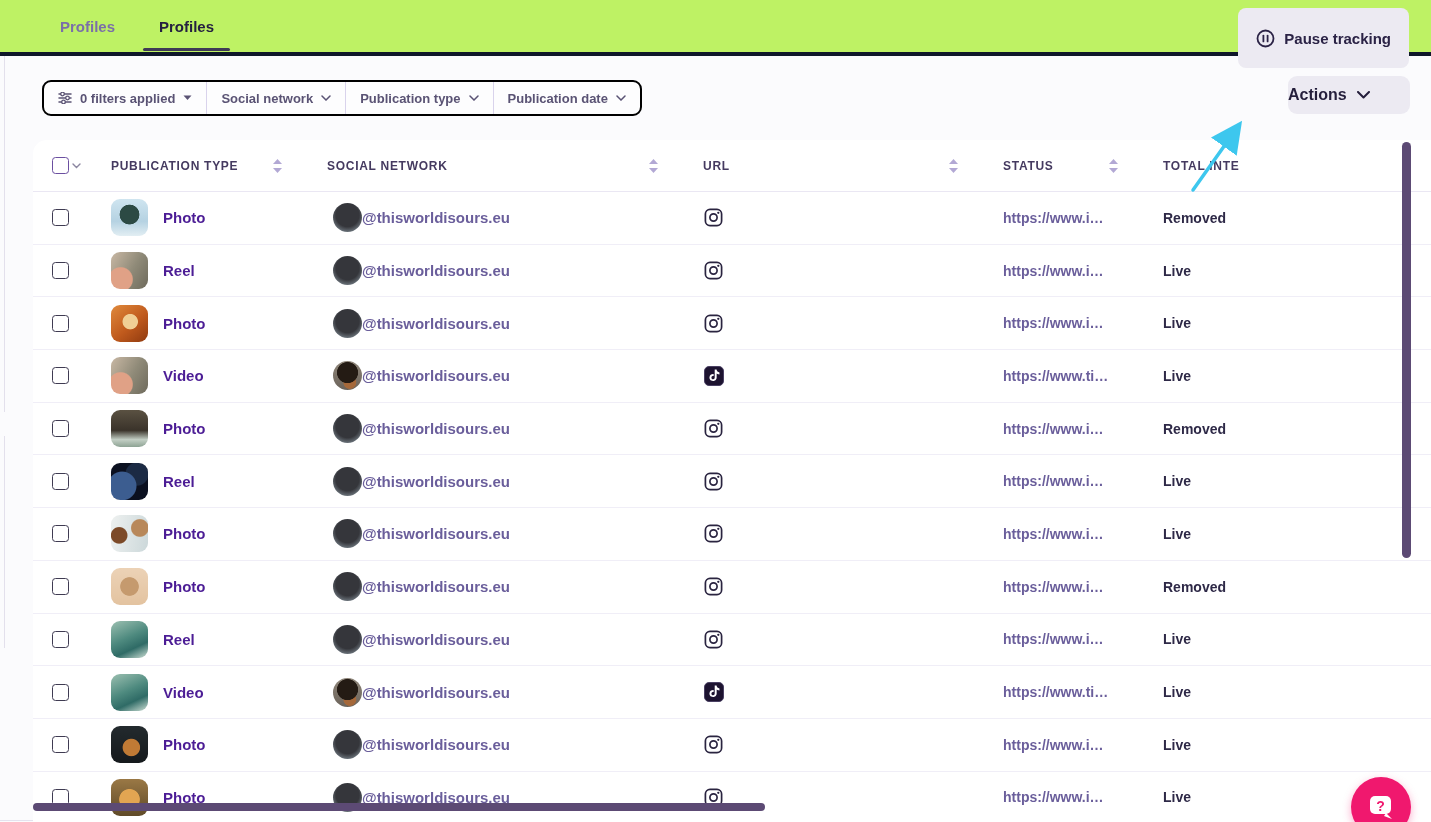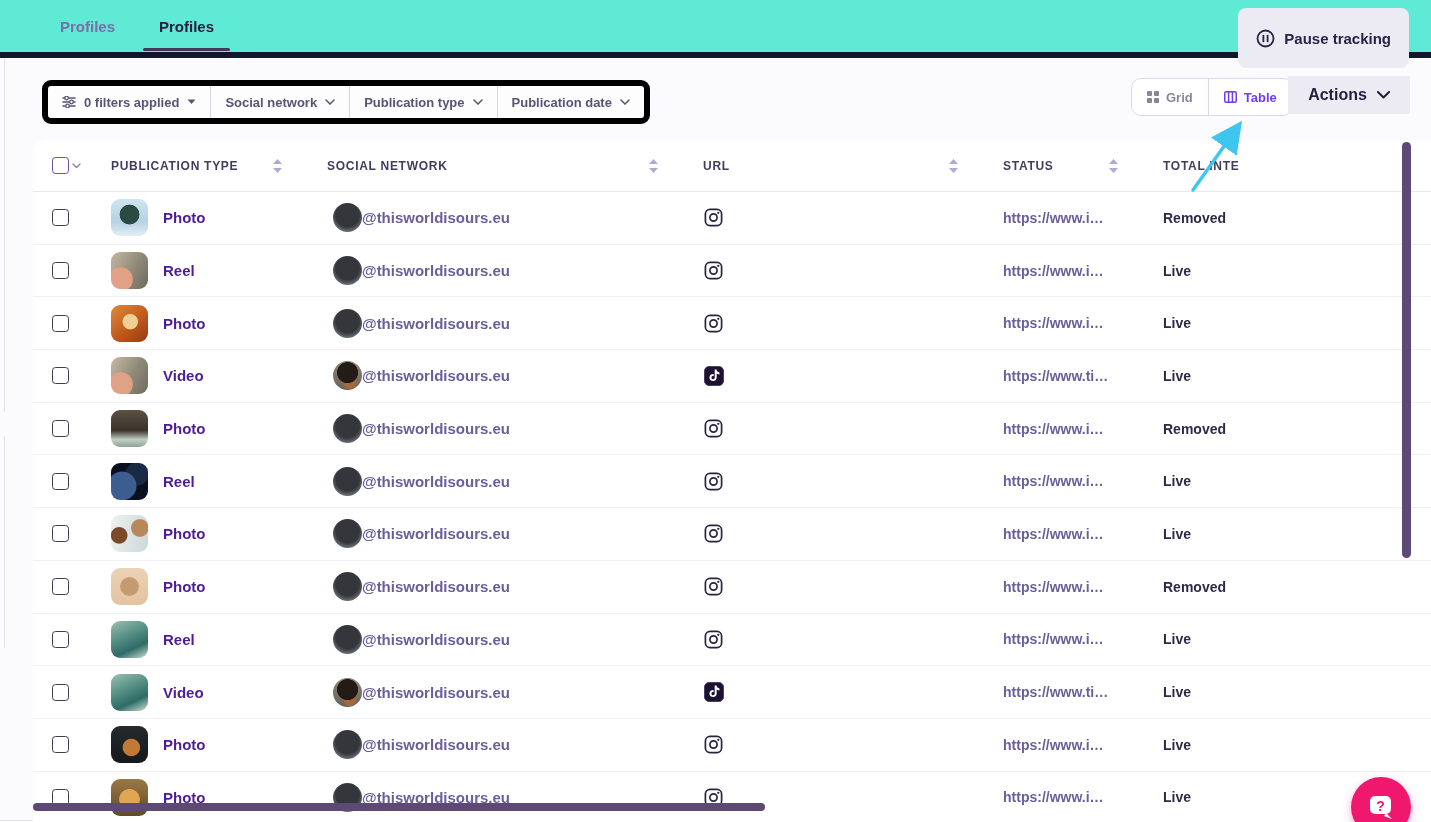--- a/index.html
+++ b/index.html
@@ -1,36 +1,36 @@
 <!DOCTYPE html>
 <html><head>
 <meta charset="utf-8">
 <style>
   html,body{margin:0;padding:0;}
   body{font-family:"Liberation Sans",sans-serif;background:#fbfbfd;}
   .page{position:relative;width:1431px;height:822px;overflow:hidden;background:#fbfbfd;}
 
   
-  .topbar{position:absolute;left:0;top:0;width:100%;height:52px;background:#5eead4;border-bottom:6px solid #0f172a;z-index:5;}
+  .topbar{position:absolute;left:0;top:0;width:100%;height:52px;background:#bef264;border-bottom:4px solid #0f172a;z-index:5;}
   .tabs{position:absolute;left:60px;top:0;height:52px;display:flex;gap:44px;align-items:center;}
   .tab{font-size:15px;font-weight:700;color:#7a6fa8;cursor:pointer;position:relative;height:52px;display:flex;align-items:center;}
   .tab.active{color:#252040;}
   .tab.active::after{content:"";position:absolute;left:-16px;right:-16px;bottom:1px;height:3px;background:#3f3a55;border-radius:2px;}
   .pause-btn{position:absolute;right:22px;top:8px;height:34px;padding:13px 18px;background:#eceaf2;border-radius:8px;display:flex;align-items:center;gap:9px;font-size:15px;font-weight:700;color:#2b2346;cursor:pointer;}
 
   
   .toolbar{position:absolute;left:0;top:66px;width:100%;height:60px;}
-  .filter-group{position:absolute;left:42px;top:14px;height:32px;display:flex;background:#fdfdfe;border:6px solid #000000;border-radius:9px;align-items:stretch;}
+  .filter-group{position:absolute;left:42px;top:14px;height:32px;display:flex;background:#fdfdfe;border:2px solid #000000;border-radius:9px;align-items:stretch;}
   .filter-seg{display:flex;align-items:center;gap:8px;padding:0 14px;font-size:13px;font-weight:700;color:#5a5374;border-right:1px solid #d9d3ec;cursor:pointer;white-space:nowrap;}
   .filter-seg:last-child{border-right:none;}
   .view-toggle{position:absolute;left:1131px;top:12px;height:36px;display:flex;background:#ffffff;border:1px solid #ddd7ee;border-radius:10px;overflow:hidden;}
   .vt-seg{display:flex;align-items:center;gap:7px;padding:0 15px;font-size:13px;font-weight:700;color:#8a8699;cursor:pointer;}
   .vt-seg + .vt-seg{border-left:1px solid #ddd7ee;}
   .vt-seg.active{color:#6d3cf5;}
-  .actions-btn{position:absolute;left:1288px;top:10px;width:122px;height:38px;background:#eceaf2;border-radius:0;display:flex;align-items:center;justify-content:center;gap:10px;font-size:16px;font-weight:700;color:#241e3b;cursor:pointer;}
+  .actions-btn{position:absolute;left:1288px;top:10px;width:122px;height:38px;background:#eceaf2;border-radius:9px;display:flex;align-items:center;justify-content:flex-start;gap:10px;font-size:16px;font-weight:700;color:#241e3b;cursor:pointer;}
 
   
   .card{position:absolute;left:33px;top:140px;right:0;bottom:0;background:#ffffff;border-top-left-radius:14px;z-index:1;}
   .grid-row{display:grid;grid-template-columns:78px 216px 376px 300px 160px 164px 104px;align-items:center;}
   .thead{height:51px;border-bottom:1px solid #eae7f3;}
   .th{display:flex;align-items:center;font-size:12px;font-weight:700;letter-spacing:.06em;color:#453a60;text-transform:uppercase;white-space:nowrap;}
   .th .sort{margin-left:auto;margin-right:44px;}
   .th-check{padding-left:19px;display:flex;align-items:center;gap:3px;}
   .trow{height:51.7px;border-bottom:1px solid #f0eef7;}
   .cell{display:flex;align-items:center;height:100%;}
@@ -138,45 +138,20 @@
       <div class="filter-seg">
         <span>Publication date</span>
         <span>
             <svg width="10" height="6" viewBox="0 0 10 6">
               <polyline points="1,1 5,5 9,1" fill="none" stroke="#5a5374" stroke-width="1.5" stroke-linecap="round"></polyline>
             </svg>
           </span>
       </div>
     </div>
 
-    <div class="view-toggle">
-      <div class="vt-seg">
-        <span>
-          <svg width="12" height="12" viewBox="0 0 12 12">
-              <g fill="#8a8699">
-                <rect x="0" y="0" width="5" height="5" rx="1"></rect>
-                <rect x="7" y="0" width="5" height="5" rx="1"></rect>
-                <rect x="0" y="7" width="5" height="5" rx="1"></rect>
-                <rect x="7" y="7" width="5" height="5" rx="1"></rect>
-              </g>
-            </svg>
-        </span>
-        <span>Grid</span>
-      </div>
-      <div class="vt-seg active">
-        <span>
-          <svg width="13" height="12" viewBox="0 0 13 12">
-              <rect x="0.75" y="0.75" width="11.5" height="10.5" rx="1.5" fill="none" stroke="#6d3cf5" stroke-width="1.5"></rect>
-              <line x1="4.6" y1="1" x2="4.6" y2="11" stroke="#6d3cf5" stroke-width="1.5"></line>
-              <line x1="8.4" y1="1" x2="8.4" y2="11" stroke="#6d3cf5" stroke-width="1.5"></line>
-            </svg>
-        </span>
-        <span>Table</span>
-      </div>
-    </div>
 
     <div class="actions-btn">
       <span>Actions</span>
       <span>
           <svg width="13" height="8" viewBox="0 0 13 8">
             <polyline points="1,1 6.5,6.5 12,1" fill="none" stroke="#241e3b" stroke-width="2" stroke-linecap="round" stroke-linejoin="round"></polyline>
           </svg>
         </span>
     </div>
   </div>

